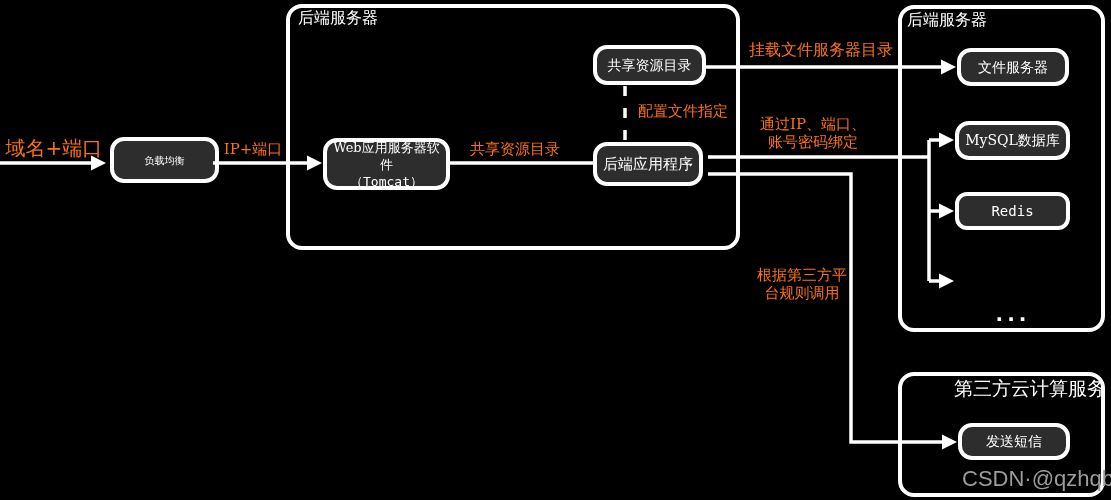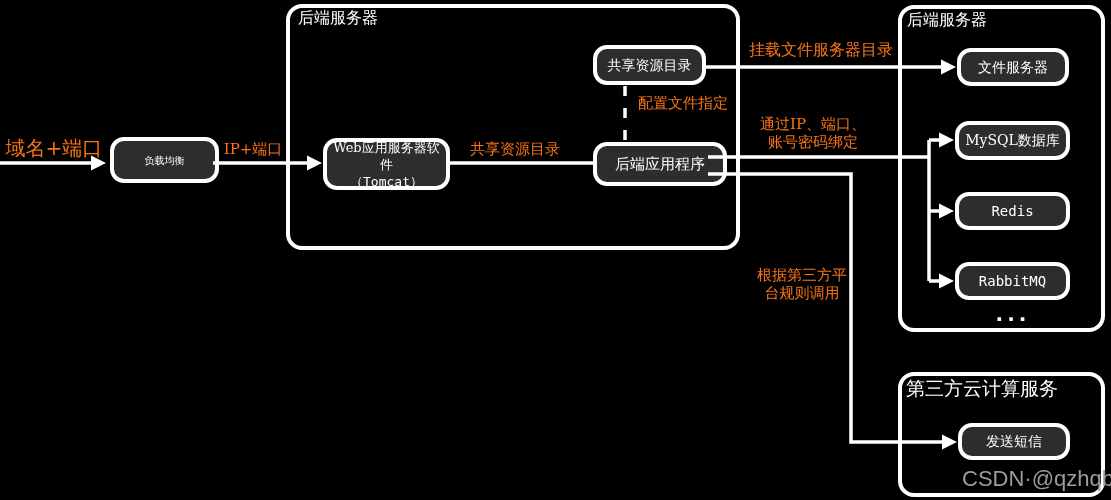--- a/index.html
+++ b/index.html
@@ -73,55 +73,54 @@
 
 <div class="stage">
 
   <div class="container" style="left:286px;top:4px;width:454px;height:246px;"></div>
   <div class="container-title" style="left:298px;top:8px;">后端服务器</div>
 
   <div class="container" style="left:898px;top:5px;width:207px;height:327px;"></div>
   <div class="container-title" style="left:907px;top:10px;">后端服务器</div>
 
   <div class="container" style="left:898px;top:372px;width:207px;height:125px;"></div>
-  <div class="container-title" style="left:906px;top:376px;font-size:19px;">第三方云计算服务</div>
+  <div class="container-title" style="left:954px;top:376px;font-size:19px;">第三方云计算服务</div>
 
   <div class="lbl" style="left:4px;top:139px;width:100px;font-size:20px;">域名+端口</div>
   <div class="lbl" style="left:215px;top:140px;width:76px;">IP+端口</div>
   <div class="lbl" style="left:462px;top:140px;width:106px;">共享资源目录</div>
-  <div class="lbl" style="left:638px;top:94px;width:110px;text-align:left;">配置文件指定</div>
+  <div class="lbl" style="left:638px;top:102px;width:110px;text-align:left;">配置文件指定</div>
   <div class="lbl" style="left:746px;top:41px;width:150px;font-size:16px;">挂载文件服务器目录</div>
   <div class="lbl" style="left:752px;top:115px;width:122px;text-align:center;">
     <span>通过IP、端口、</span>
     <span>账号密码绑定</span>
   </div>
   <div class="lbl" style="left:750px;top:266px;width:104px;">
     <span>根据第三方平</span>
     <span>台规则调用</span>
   </div>
   <div class="ellipsis">...</div>
 
   <div class="node" style="left:110px;top:137px;width:109px;height:46px;font-size:10px;">负载均衡</div>
 
   <div class="node" style="left:323px;top:138px;width:127px;height:52px;font-size:13px;">
     <span>Web应用服务器软件</span>
     <span class="mono">（Tomcat）</span>
   </div>
 
   <div class="node" style="left:593px;top:45px;width:113px;height:40px;">共享资源目录</div>
 
-  <div class="node" style="left:593px;top:142px;width:134px;height:44px;font-size:15px;">后端应用程序</div>
+  <div class="node" style="left:593px;top:142px;width:110px;height:44px;font-size:15px;">后端应用程序</div>
 
   <div class="node" style="left:957px;top:48px;width:112px;height:38px;">文件服务器</div>
 
   <div class="node" style="left:955px;top:121px;width:115px;height:39px;">MySQL数据库</div>
 
-  <div class="node mono" style="left:955px;top:192px;width:115px;height:38px;">Redis</div>
+  <div class="node mono" style="left:955px;top:192px;width:115px;height:38px;border-radius:12px;">Redis</div>
 
-  <div class="node mono" style="left:955px;top:262px;width:115px;height:38px;">RabbitMQ</div>
 
   <div class="node" style="left:958px;top:423px;width:112px;height:37px;">发送短信</div>
 
   <svg class="edges" width="1111" height="500" viewBox="0 0 1111 500">
     <g stroke="#ffffff" stroke-width="3.5" fill="none">
 
       <line x1="0" y1="163" x2="92" y2="163"></line>
 
       <line x1="213" y1="163" x2="308" y2="163"></line>
 

